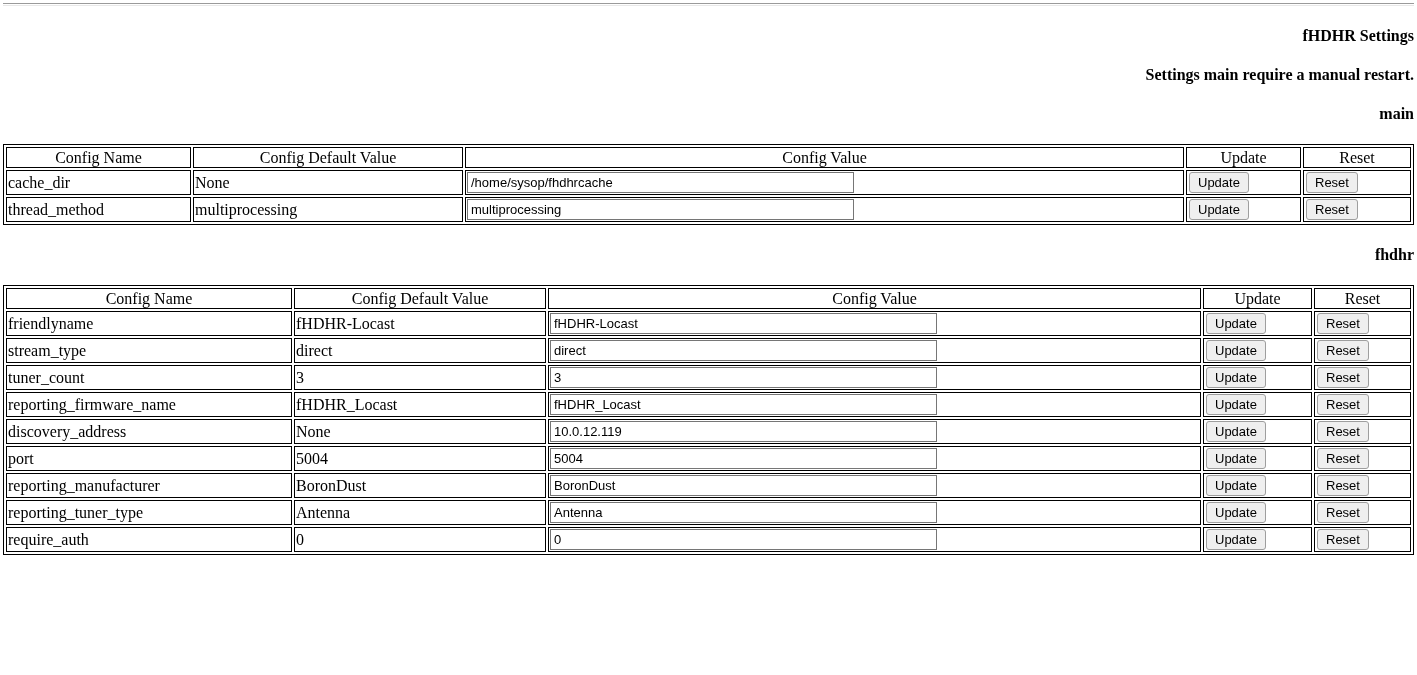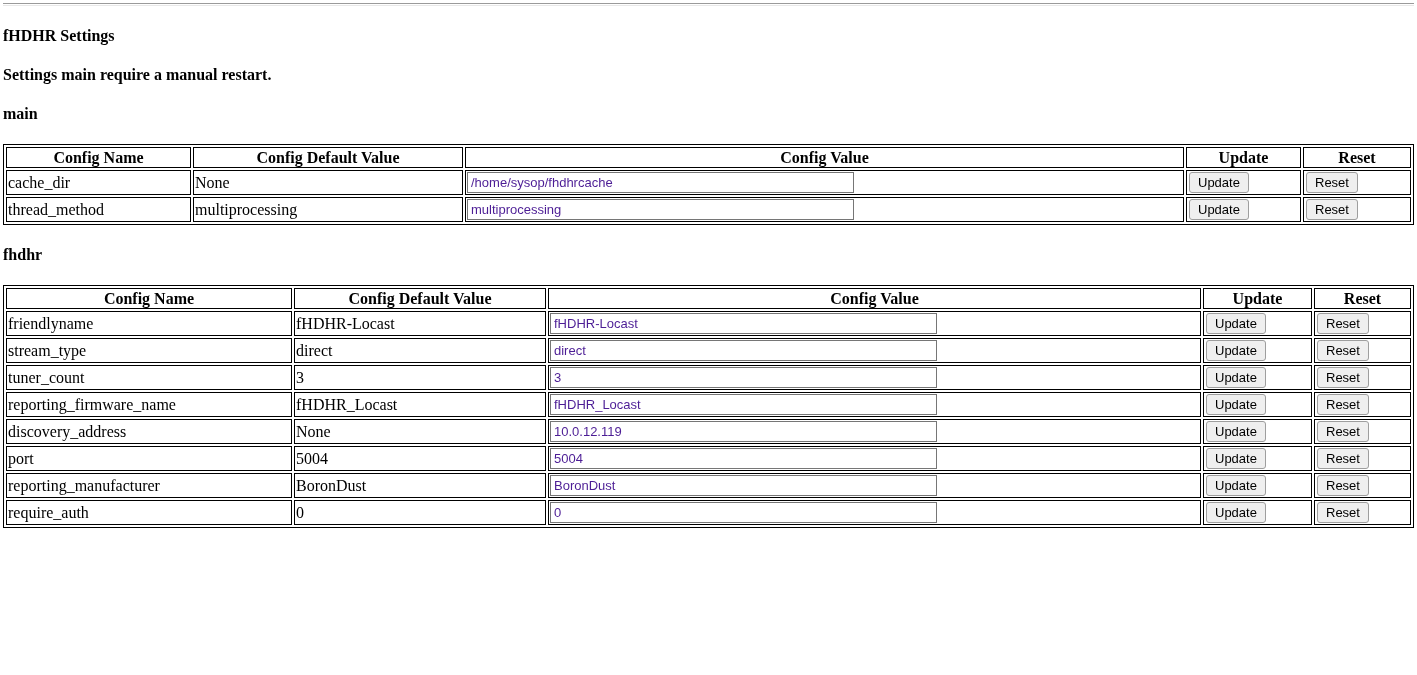--- a/index.html
+++ b/index.html
@@ -16,40 +16,40 @@
   .top-rule {
     height: 1px;
     border-top: 1px solid #9a9a9a;
     border-bottom: 1px solid #e8e8e8;
     margin: 1px 0 0 0;
   }
   h4.heading {
     font-family: "Liberation Serif", serif;
     font-size: 16px;
     font-weight: bold;
-    text-align: left;
+    text-align: right;
     margin: 21px 0;
   }
   table.cfg {
     width: 100%;
     table-layout: fixed;
     border-collapse: separate;
     border-spacing: 2px;
     border: 1px solid #000000;
   }
   table.cfg th, table.cfg td {
     box-sizing: border-box;
     border: 1px solid #000000;
     overflow: hidden;
     white-space: nowrap;
   }
   table.cfg th {
     font-family: "Liberation Serif", serif;
     font-size: 16px;
-    font-weight: bold;
+    font-weight: normal;
     text-align: center;
     height: 21px;
     padding: 0 16px;
   }
   table.cfg td {
     font-family: "Liberation Serif", serif;
     font-size: 16px;
     height: 25px;
     padding: 0 1px;
     vertical-align: middle;
@@ -68,21 +68,21 @@
   .t-fhdhr th:nth-child(5) { width: 97px; }
   input.cfg-input {
     box-sizing: border-box;
     width: 387px;
     height: 21px;
     margin: 0;
     padding: 1px 3px;
     border: 1px solid #767676;
     font-family: "Liberation Sans", sans-serif;
     font-size: 13px;
-    color: #4c1d95;
+    color: #000000;
     background: #ffffff;
     vertical-align: middle;
   }
   button.btn {
     box-sizing: border-box;
     height: 21px;
     margin: 0 0 0 1px;
     padding: 1px 8px;
     background: #efefef;
     border: 1px solid #9e9e9e;
@@ -185,20 +185,27 @@
         <td class="c-rst"><button class="btn">Reset</button></td>
       </tr>
       <tr>
         <td class="c-name">reporting_manufacturer</td>
         <td class="c-def">BoronDust</td>
         <td class="c-val"><input type="text" class="cfg-input" value="BoronDust" style=""></td>
         <td class="c-upd"><button class="btn">Update</button></td>
         <td class="c-rst"><button class="btn">Reset</button></td>
       </tr>
       <tr>
+        <td class="c-name">reporting_tuner_type</td>
+        <td class="c-def">Antenna</td>
+        <td class="c-val"><input type="text" class="cfg-input" value="Antenna" style=""></td>
+        <td class="c-upd"><button class="btn">Update</button></td>
+        <td class="c-rst"><button class="btn">Reset</button></td>
+      </tr>
+      <tr>
         <td class="c-name">require_auth</td>
         <td class="c-def">0</td>
         <td class="c-val"><input type="text" class="cfg-input" value="0" style=""></td>
         <td class="c-upd"><button class="btn">Update</button></td>
         <td class="c-rst"><button class="btn">Reset</button></td>
       </tr>
     </tbody>
 </table>
 
 </body></html>

